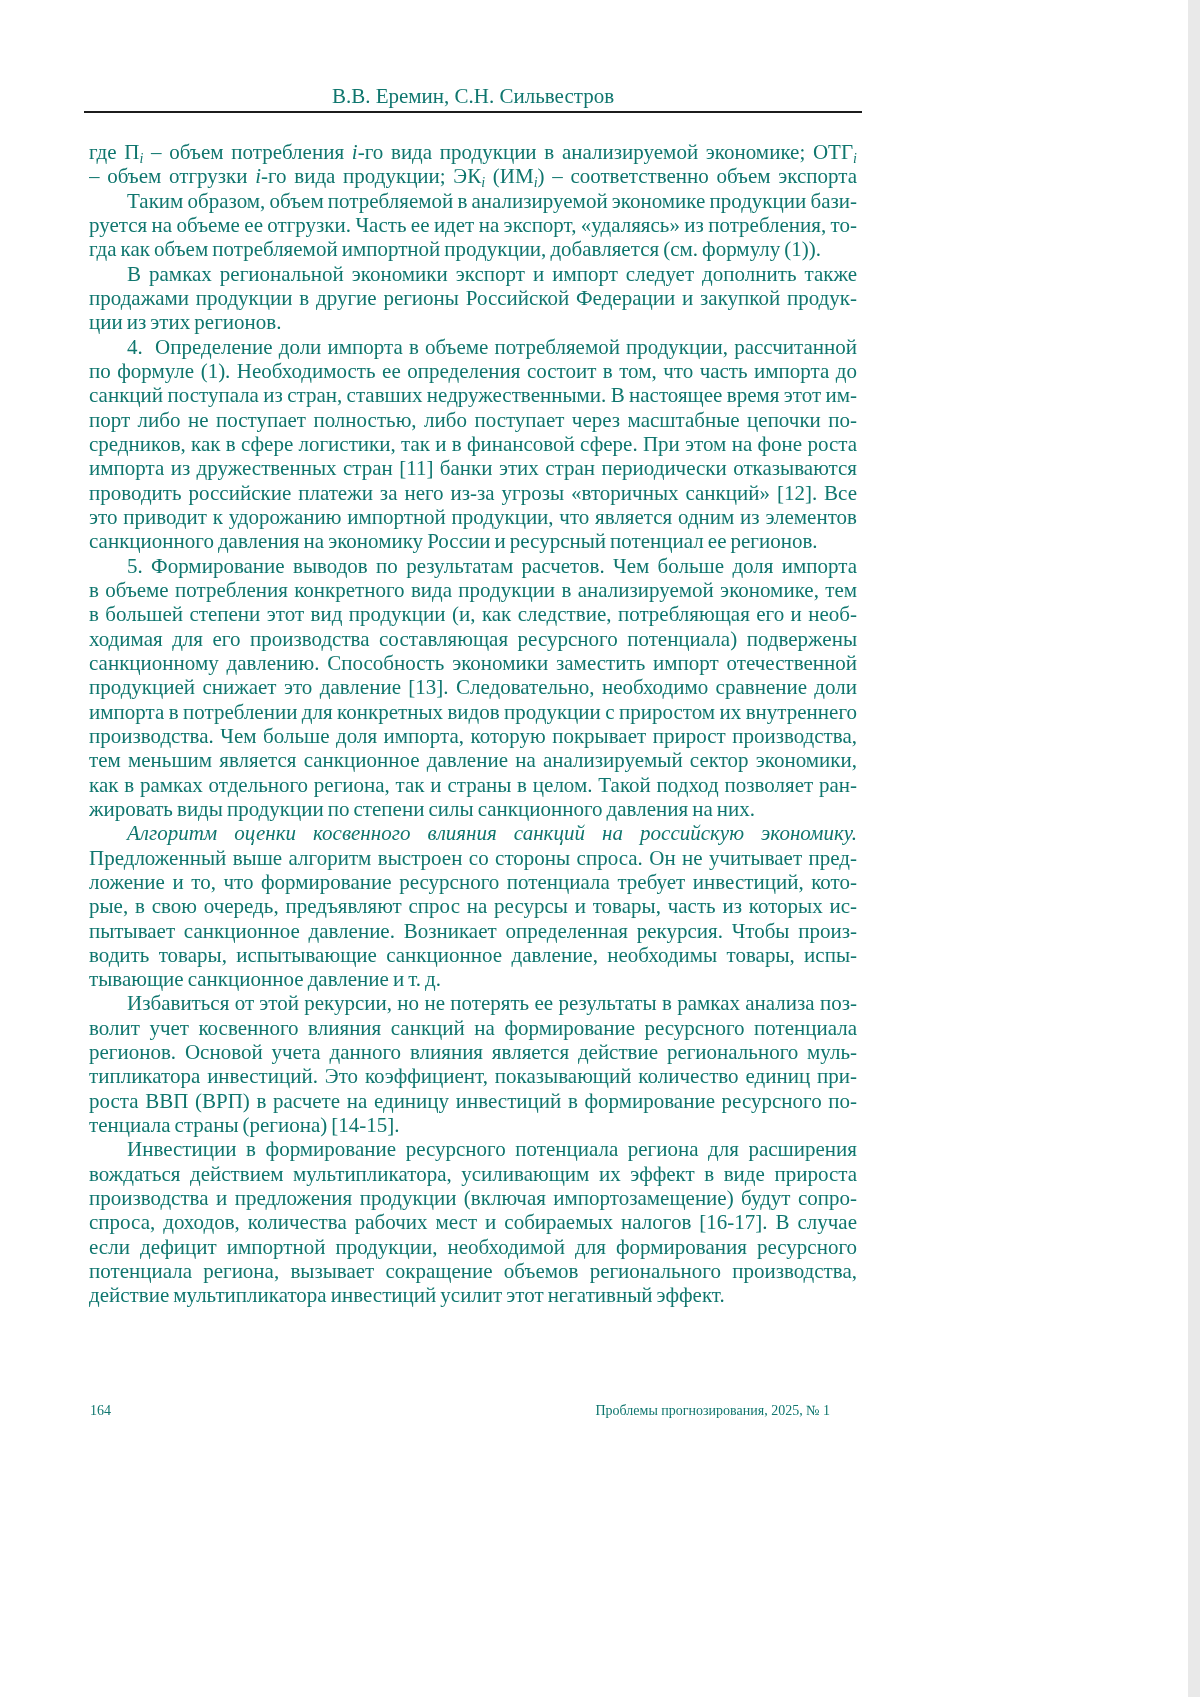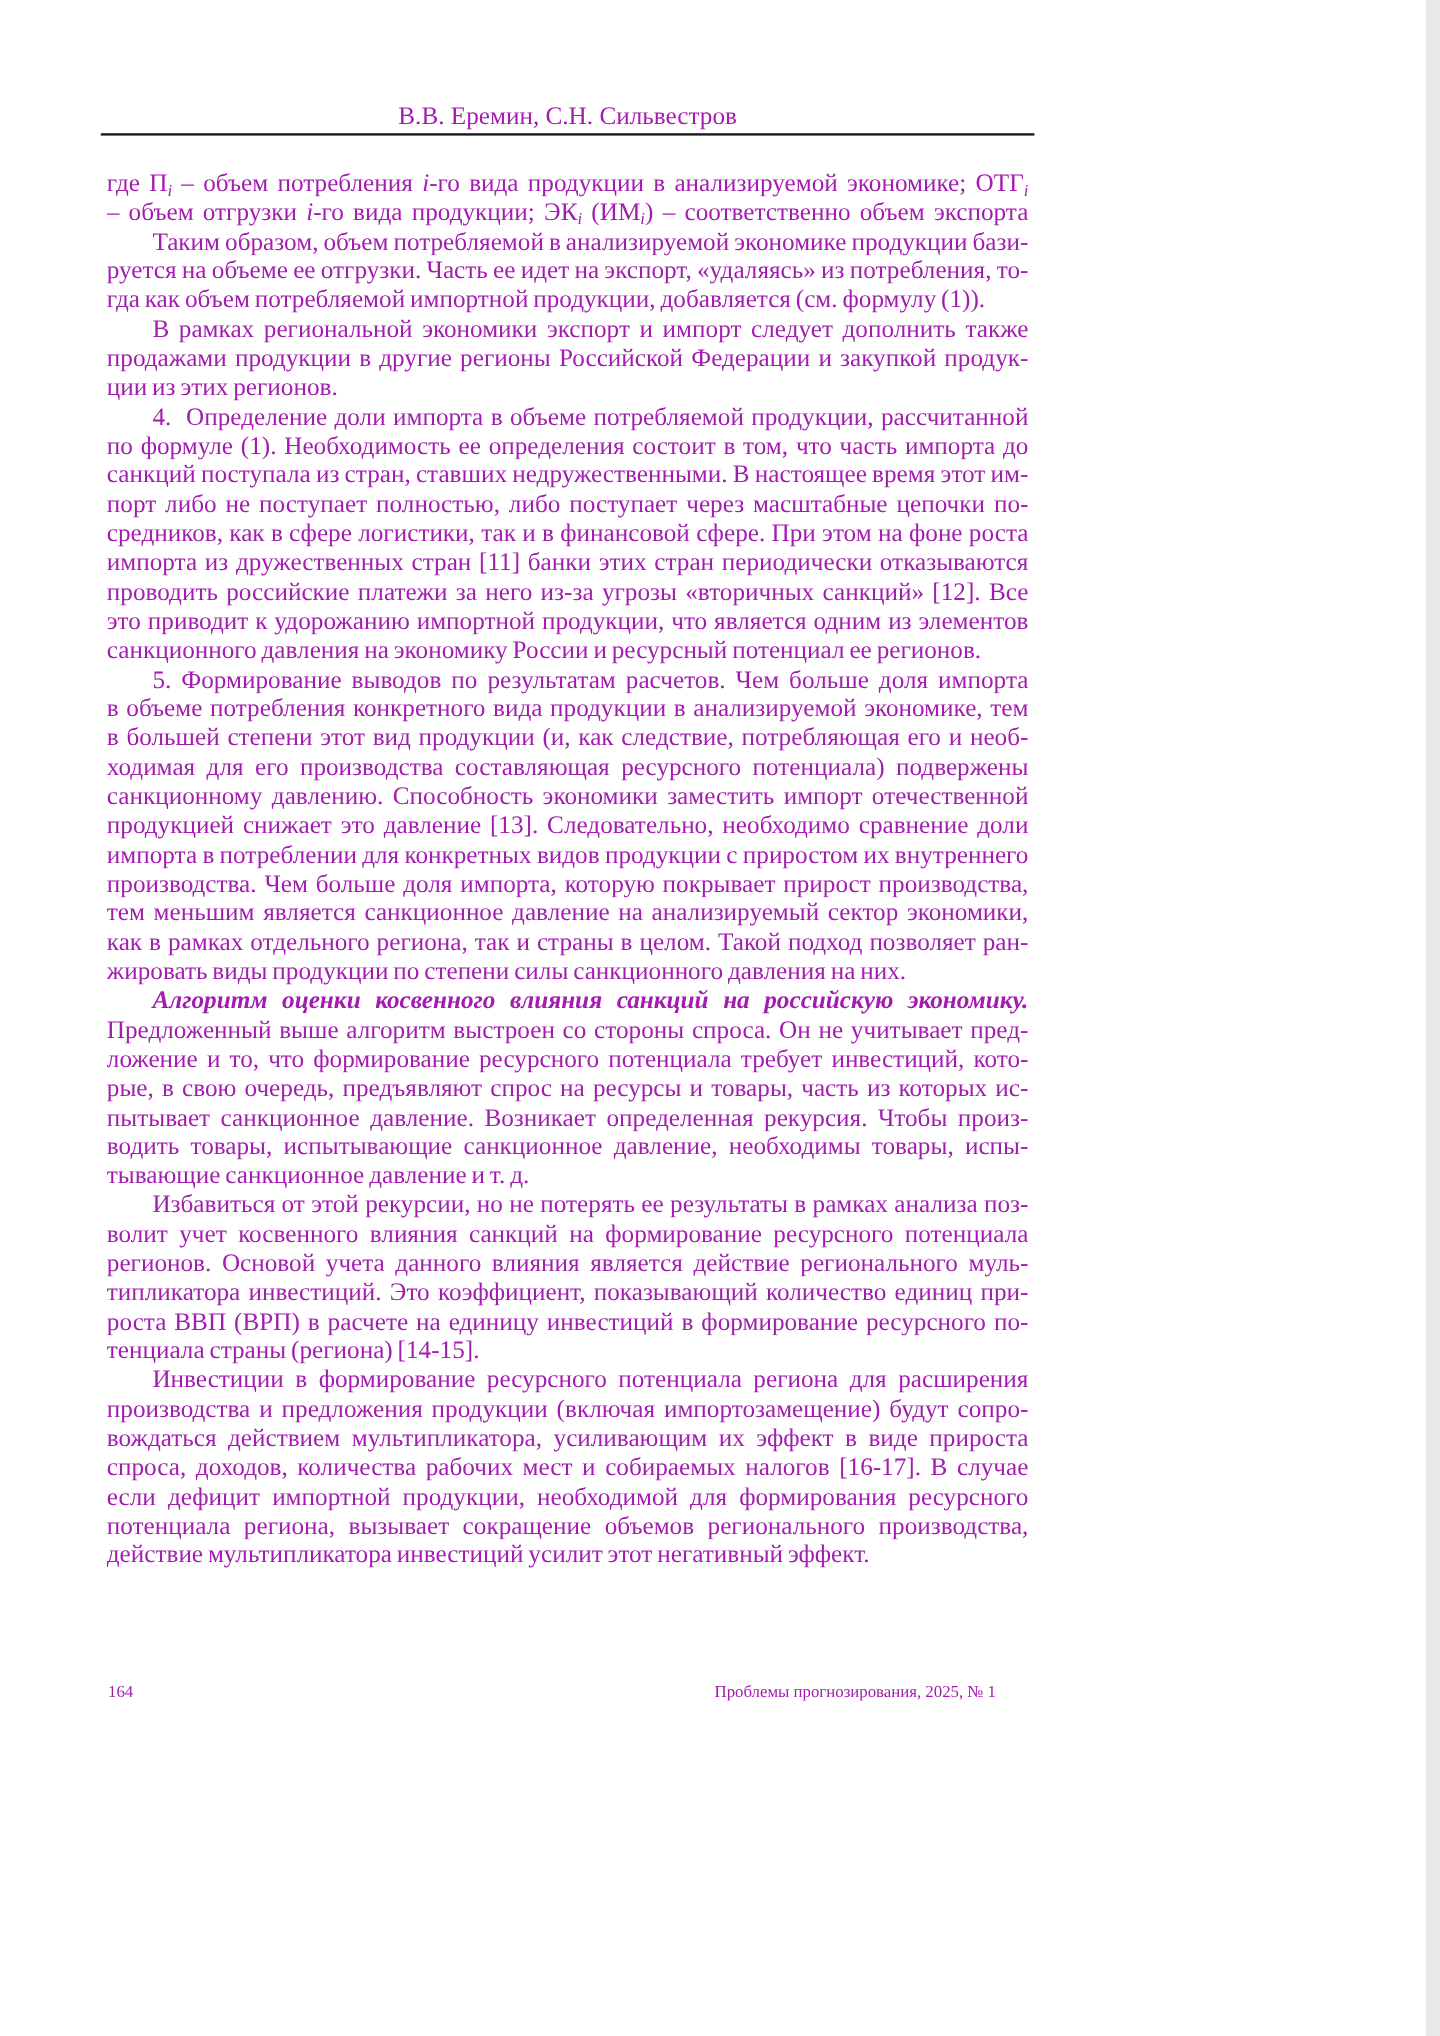--- a/index.html
+++ b/index.html
@@ -6,21 +6,21 @@
     margin: 0;
     padding: 0;
     background: #e9e9e9;
   }
   .page {
     position: relative;
     width: 1188px;
     height: 1697px;
     background: #ffffff;
     font-family: "Liberation Serif", "DejaVu Serif", serif;
-    color: #a21caf;
+    color: #0f766e;
     overflow: hidden;
   }
   .running-head {
     position: absolute;
     left: 84px;
     top: 84px;
     width: 778px;
     text-align: center;
     font-size: 21px;
     line-height: 24px;
@@ -43,21 +43,21 @@
     word-spacing: -1.2px;
   }
   .line.indent { text-indent: 38px; }
   .line.last  { text-align-last: left; }
   .sub-italic {
     font-style: italic;
     font-size: 14px;
     vertical-align: -4px;
   }
   .italic { font-style: italic; }
-  .bold-italic { font-weight: bold; font-style: italic; margin-top: 33px; }
+  .bold-italic { font-weight: normal; font-style: italic; margin-top: 33px; }
   .page-footer {
     position: absolute;
     left: 89px;
     top: 1399px;
     width: 768px;
     height: 26px;
     font-size: 14px;
     line-height: 24px;
   }
   .pageno  { position: absolute; left: 1px; top: 0; }
@@ -108,22 +108,22 @@
       <div class="line"><span>пытывает санкционное давление. Возникает определенная рекурсия. Чтобы произ-</span></div>
       <div class="line"><span>водить товары, испытывающие санкционное давление, необходимы товары, испы-</span></div>
       <div class="line last"><span>тывающие санкционное давление и т. д.</span></div>
       <div class="line indent"><span>Избавиться от этой рекурсии, но не потерять ее результаты в рамках анализа поз-</span></div>
       <div class="line"><span>волит учет косвенного влияния санкций на формирование ресурсного потенциала</span></div>
       <div class="line"><span>регионов. Основой учета данного влияния является действие регионального муль-</span></div>
       <div class="line"><span>типликатора инвестиций. Это коэффициент, показывающий количество единиц при-</span></div>
       <div class="line"><span>роста ВВП (ВРП) в расчете на единицу инвестиций в формирование ресурсного по-</span></div>
       <div class="line last"><span>тенциала страны (региона) [14-15].</span></div>
       <div class="line indent"><span>Инвестиции в формирование ресурсного потенциала региона для расширения</span></div>
+      <div class="line"><span>вождаться действием мультипликатора, усиливающим их эффект в виде прироста</span></div>
       <div class="line"><span>производства и предложения продукции (включая импортозамещение) будут сопро-</span></div>
-      <div class="line"><span>вождаться действием мультипликатора, усиливающим их эффект в виде прироста</span></div>
       <div class="line"><span>спроса, доходов, количества рабочих мест и собираемых налогов [16-17]. В случае</span></div>
       <div class="line"><span>если дефицит импортной продукции, необходимой для формирования ресурсного</span></div>
       <div class="line"><span>потенциала региона, вызывает сокращение объемов регионального производства,</span></div>
       <div class="line last"><span>действие мультипликатора инвестиций усилит этот негативный эффект.</span></div>
     </div>
 
   <div class="page-footer">
     <span class="pageno">164</span>
     <span class="journal">Проблемы прогнозирования, 2025, № 1</span>
   </div>

